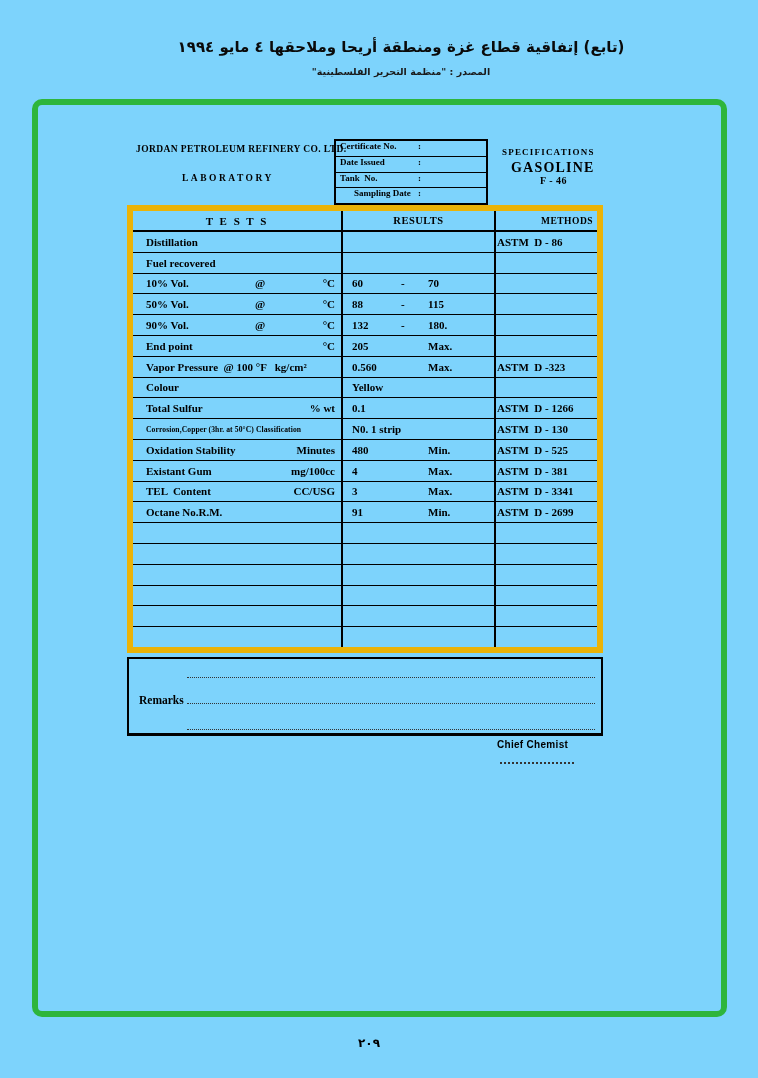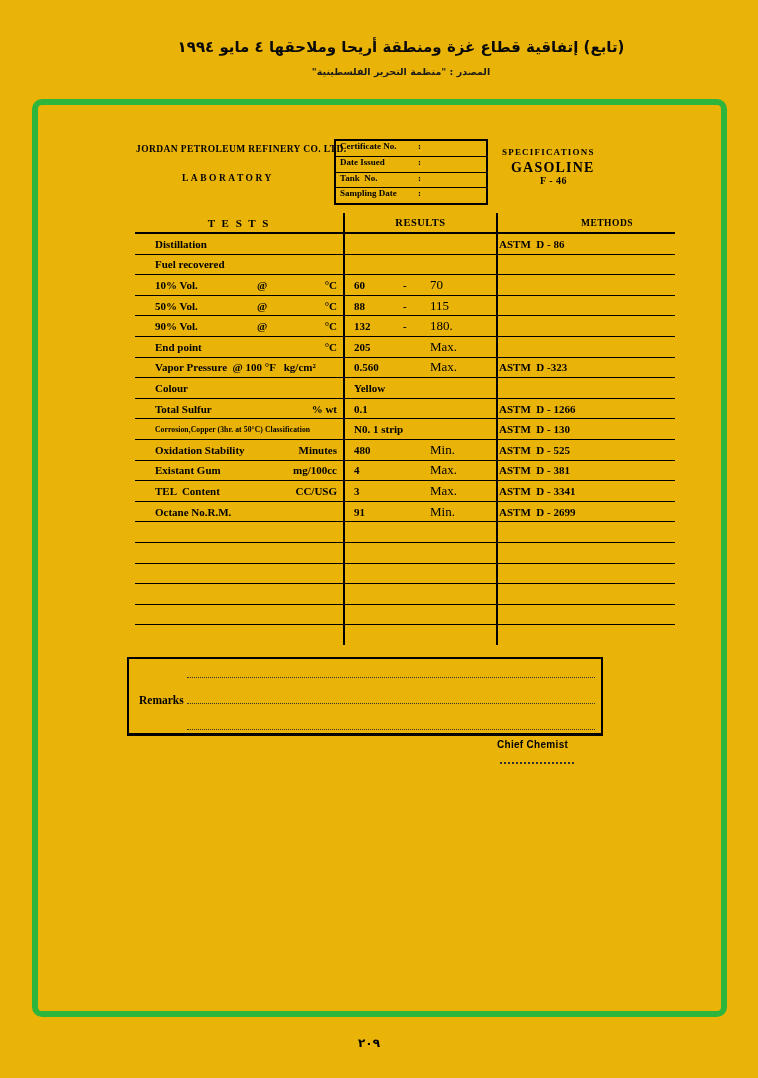--- a/index.html
+++ b/index.html
@@ -1,21 +1,21 @@
 <!DOCTYPE html>
 <html><head>
 <meta charset="utf-8">
 <style>
   * { margin: 0; padding: 0; box-sizing: border-box; }
   body { background: #ffffff; }
   .page {
     position: relative;
     width: 758px;
     height: 1078px;
-    background: #eab308;
+    background: #7dd3fc;
     font-family: "Liberation Serif", serif;
     color: #000;
     overflow: hidden;
   }
   
   .arabic-title {
     position: absolute; top: 38px; left: 0; width: 100%;
     text-align: center; transform: translateX(22px);
     direction: rtl;
     font-family: "DejaVu Sans", sans-serif;
@@ -50,21 +50,21 @@
     position: absolute; left: 334px; top: 139px;
     width: 154px; height: 66px;
     border: 2px solid #000;
     display: flex; flex-direction: column;
   }
   .cert-row {
     position: relative; flex: 1;
     border-bottom: 1.5px solid #000;
     display: flex; align-items: flex-start;
   }
-  .cert-row:last-child { border-bottom: none; }
+  .cert-row:last-child { border-bottom: none; padding-left: 14px; }
   .cert-label {
     padding-left: 4px;
     font-weight: bold; font-size: 9px; white-space: pre;
   }
   .cert-colon {
     position: absolute; left: 82px;
     font-weight: bold; font-size: 9px;
   }
   .spec-title {
     position: absolute; left: 502px; top: 147px;
@@ -74,22 +74,22 @@
     position: absolute; left: 511px; top: 160px;
     font-weight: bold; font-size: 14px; letter-spacing: 1.2px;
   }
   .spec-grade {
     position: absolute; left: 540px; top: 175px;
     font-weight: bold; font-size: 10px; letter-spacing: 0.5px;
   }
   
   .tests-table {
     position: absolute; left: 127px; top: 205px;
-    width: 556px; height: 448px;
-    border: 8px solid #eab308;
+    width: 476px; height: 448px;
+    border: 6px solid #eab308;
     display: flex; flex-direction: column;
   }
   .thead {
     height: 21px; display: flex;
     border-bottom: 2px solid #000;
   }
   .trow {
     flex: 1; display: flex;
     border-bottom: 1.5px solid #000;
   }
@@ -97,35 +97,35 @@
   .col-tests   { width: 208px; position: relative; display: flex; align-items: center; }
   .col-results { width: 153px; position: relative; display: flex; align-items: center; border-left: 2px solid #000; }
   .col-methods { flex: 1;      position: relative; display: flex; align-items: center; border-left: 2px solid #000; }
   .thead .col-tests, .thead .col-results, .thead .col-methods {
     justify-content: center;
   }
   .h-tests   { font-weight: bold; font-size: 11px;  letter-spacing: 2px; white-space: pre; }
   .h-results { font-weight: bold; font-size: 10.5px; letter-spacing: 0.5px; }
   .h-methods { font-weight: bold; font-size: 9.5px;  letter-spacing: 0.5px; margin-left: 41px; }
   .t-label {
-    padding-left: 20px;
+    padding-left: 13px;
     font-weight: bold; font-size: 11px; white-space: pre;
   }
   .t-label.small { font-size: 7.6px; letter-spacing: 0.1px; }
   .t-mid {
     position: absolute; left: 122px;
     font-weight: bold; font-size: 11px;
   }
   .t-unit {
     position: absolute; right: 6px;
     font-weight: bold; font-size: 11px; white-space: pre;
   }
   .r1 { position: absolute; left: 9px;  font-weight: bold; font-size: 11px; white-space: pre; }
   .rsep { position: absolute; left: 58px; font-weight: bold; font-size: 11px; }
-  .r2 { position: absolute; left: 85px; font-weight: normal; font-size: 13px; white-space: pre; }
+  .r2 { position: absolute; left: 85px; font-weight: bold; font-size: 11px; white-space: pre; }
   .m-label {
     padding-left: 1px;
     font-weight: bold; font-size: 11px; white-space: pre;
   }
   
   .remarks-box {
     position: absolute; left: 127px; top: 657px;
     width: 476px; height: 79px;
     border: 2px solid #000; border-bottom-width: 3px;
   }

